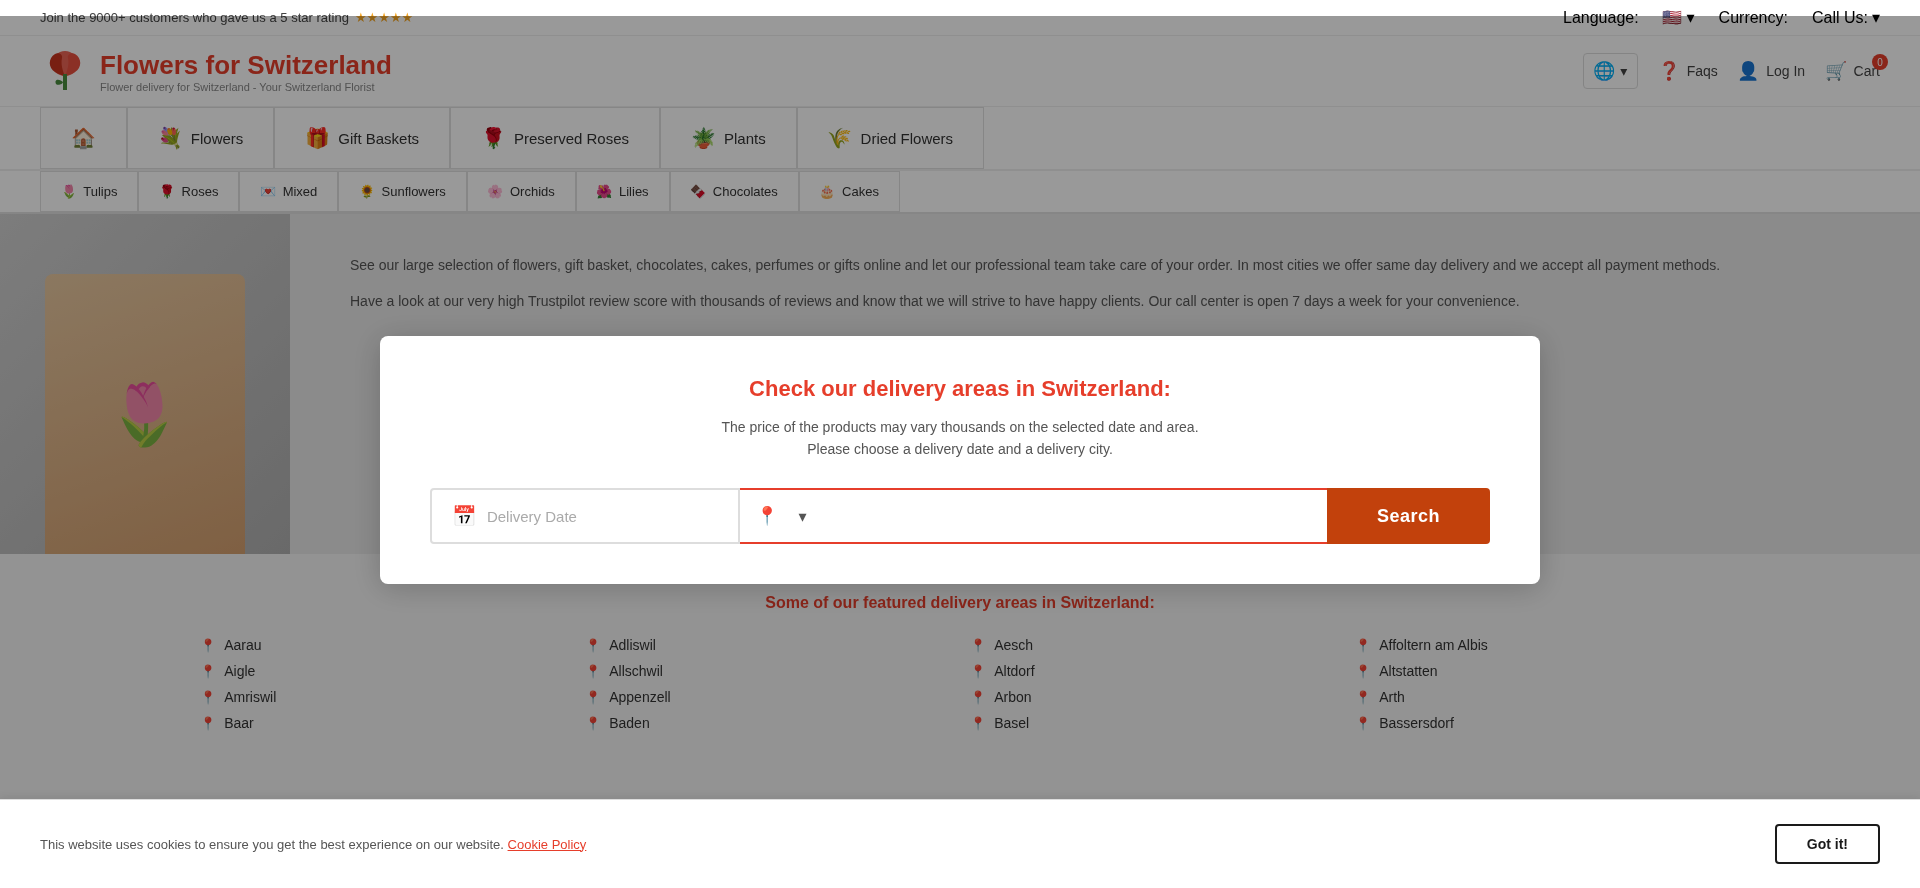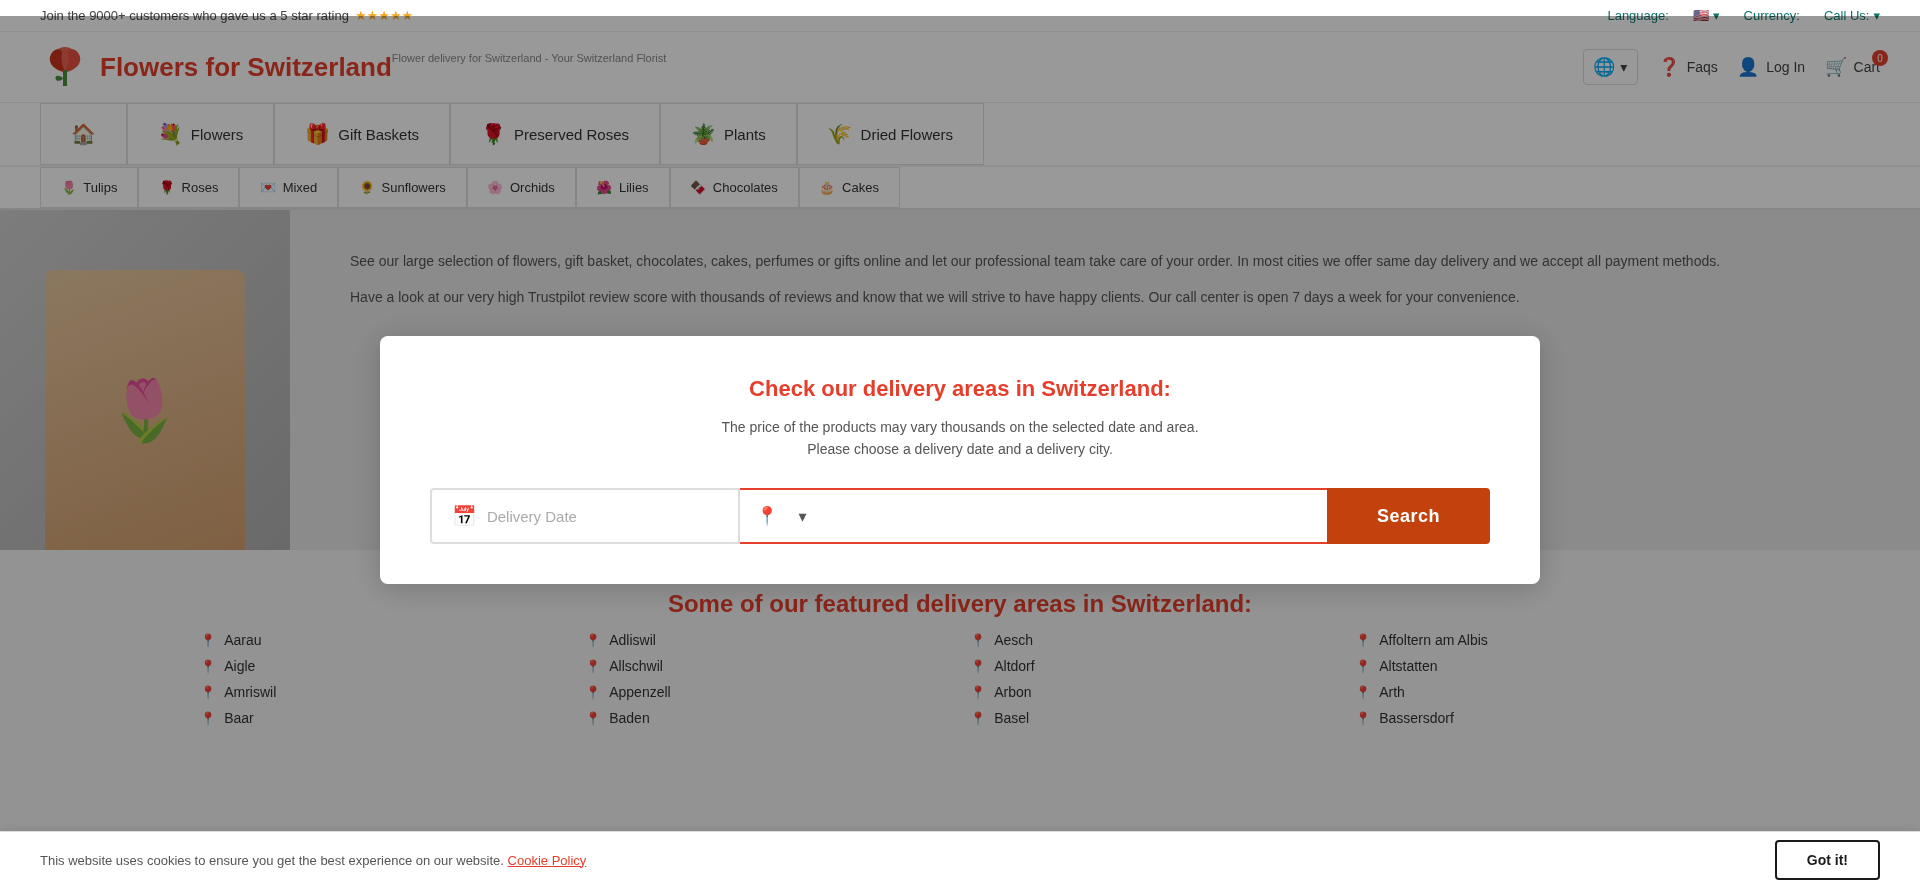--- a/index.html
+++ b/index.html
@@ -12,37 +12,37 @@
       padding: 8px 40px;
       display: flex;
       align-items: center;
       justify-content: space-between;
       font-size: 13px;
       color: #444;
     }
     .top-bar-left { display: flex; align-items: center; gap: 6px; }
     .top-bar-right { display: flex; align-items: center; gap: 24px; }
     .stars { color: #f5a623; font-size: 13px; }
-    .top-bar-right span { color: #0f766e; font-size: 13px; }
+    .top-bar-right span { color: #000000; font-size: 16px; }
     .lang-btn, .call-btn {
       display: flex; align-items: center; gap: 4px; cursor: pointer; border: none; background: none; font-size: 13px; color: #444;
     }
 
     
     .header {
       background: #fff;
       padding: 10px 40px;
       display: flex;
       align-items: center;
       justify-content: space-between;
       border-bottom: 1px solid #eee;
     }
     .logo { display: flex; align-items: center; gap: 10px; text-decoration: none; }
     .logo-icon { width: 50px; height: 50px; }
-    .logo-text { display: flex; }
+    .logo-text { display: flex; flex-direction: column; }
     .logo-main { font-size: 26px; font-weight: bold; color: #333; }
     .logo-main span { color: #e63e2b; }
     .logo-sub { font-size: 11px; color: #888; }
     .header-right { display: flex; align-items: center; gap: 20px; }
     .header-btn { display: flex; align-items: center; gap: 6px; cursor: pointer; border: none; background: none; font-size: 14px; color: #444; text-decoration: none; }
     .cart-btn { position: relative; }
     .cart-badge {
       position: absolute; top: -6px; right: -8px;
       background: #e63e2b; color: #fff; border-radius: 50%;
       width: 16px; height: 16px; font-size: 10px;
@@ -169,38 +169,38 @@
     }
     .hero-text { flex: 1; padding: 40px 60px; }
     .hero-text p { font-size: 14px; color: #555; line-height: 1.7; margin-bottom: 12px; }
 
     
     .delivery-section {
       background: #f5f5f5;
       padding: 40px 200px;
     }
     .delivery-title {
-      text-align: center; font-size: 24px; font-weight: bold;
-      color: #e63e2b; margin-bottom: 14px;
+      text-align: center; font-size: 16px; font-weight: bold;
+      color: #e63e2b; margin-bottom: 25px;
     }
     .city-grid {
       display: grid; grid-template-columns: repeat(4, 1fr);
       gap: 10px 20px;
     }
     .city-item {
       display: flex; align-items: center; gap: 8px;
       font-size: 14px; color: #333; cursor: pointer;
     }
     .city-pin { color: #bbb; font-size: 13px; }
 
     
     .cookie-bar {
       position: fixed; bottom: 0; left: 0; width: 100%;
       background: #fff; border-top: 1px solid #ddd;
-      padding: 8px 40px;
+      padding: 24px 40px;
       display: flex; align-items: center; justify-content: center;
       z-index: 200; font-size: 13px; color: #555;
       box-shadow: 0 -2px 8px rgba(0,0,0,0.08);
     }
     .cookie-text { flex: 1; }
     .cookie-link { color: #e63e2b; text-decoration: underline; cursor: pointer; }
     .got-it-btn {
       background: #fff; border: 2px solid #1a1a1a;
       padding: 10px 30px; font-size: 14px; font-weight: bold;
       cursor: pointer; color: #1a1a1a; border-radius: 4px;

